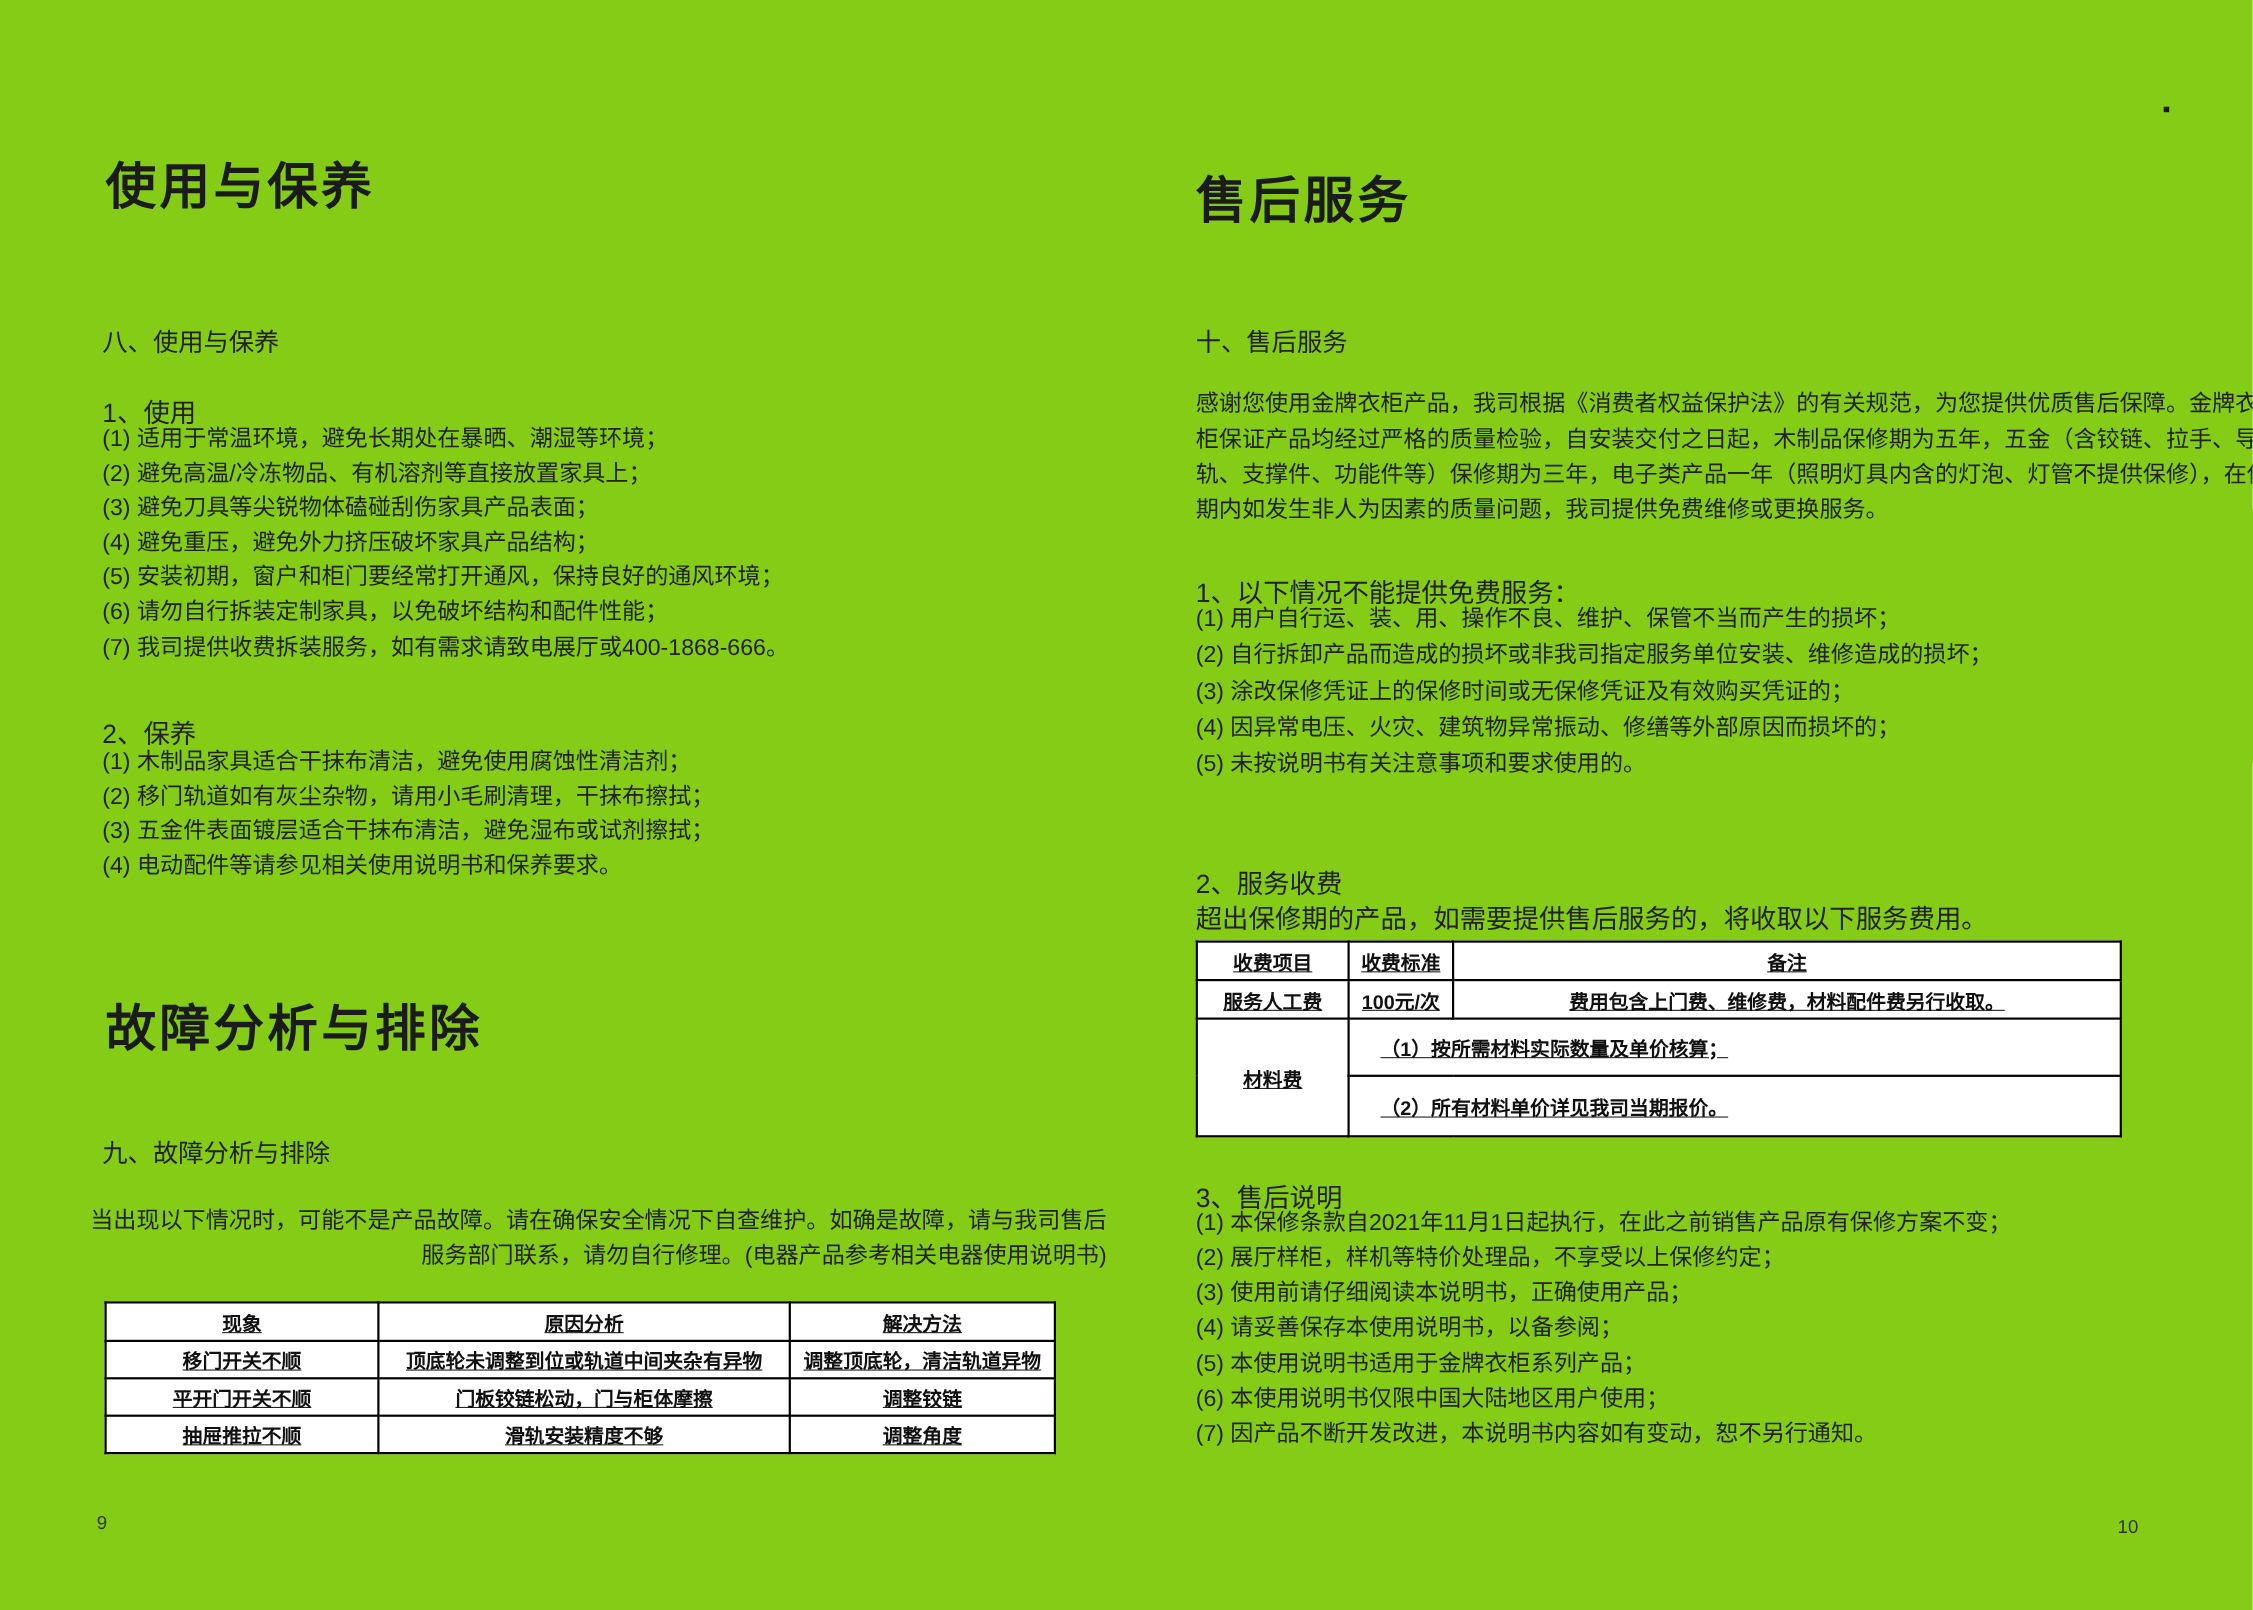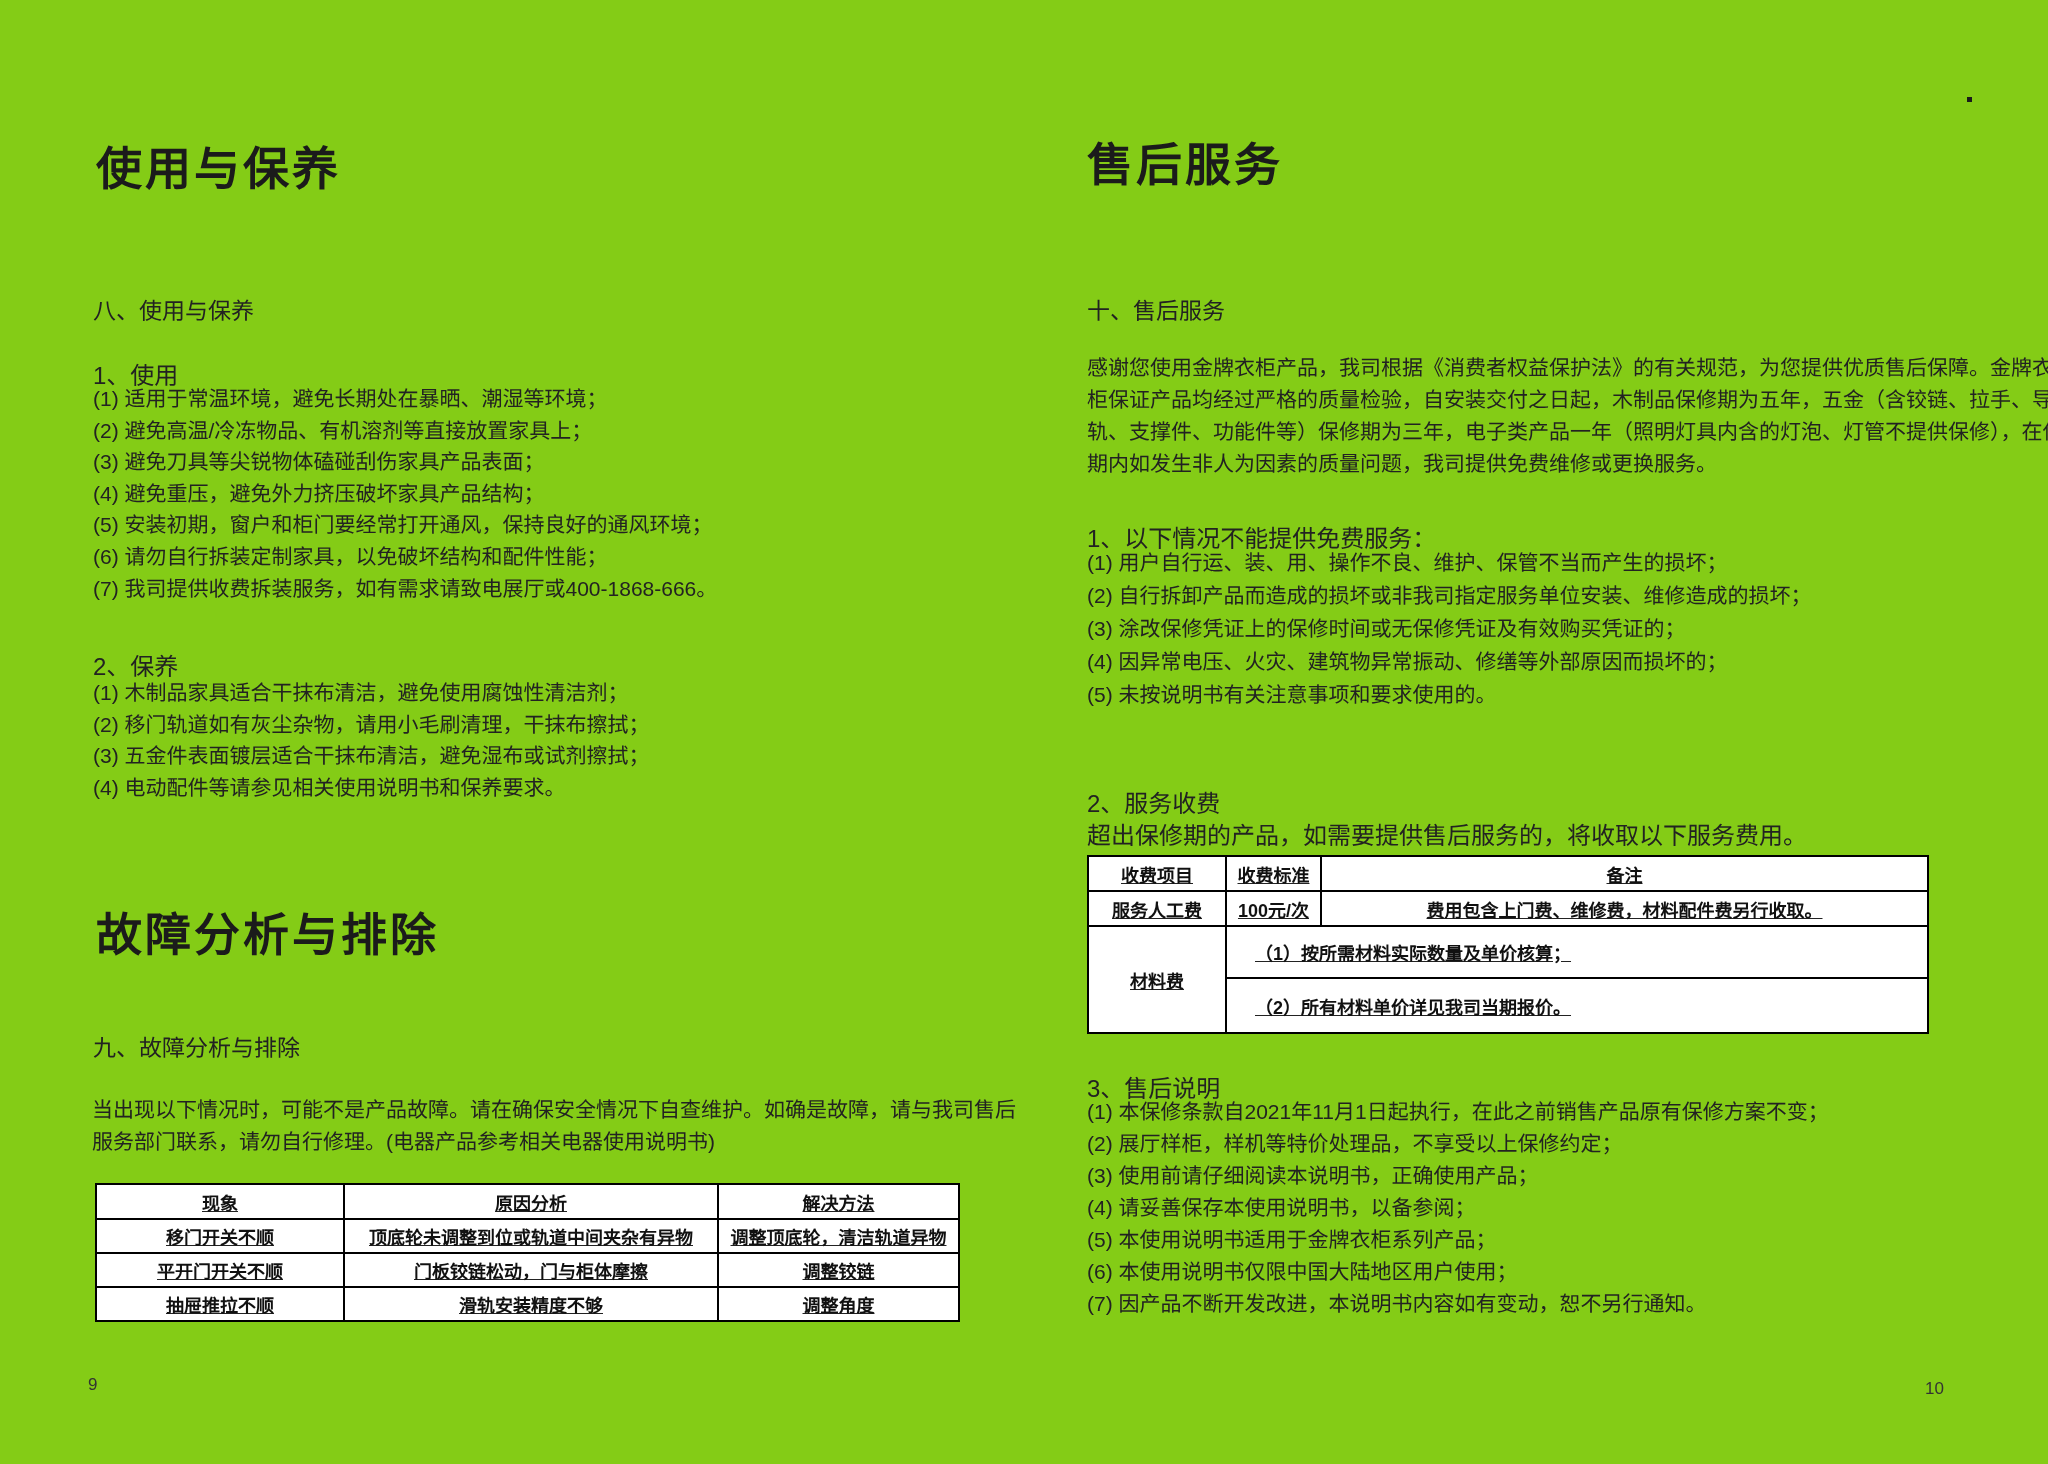--- a/index.html
+++ b/index.html
@@ -53,21 +53,21 @@
       <div>(1) 木制品家具适合干抹布清洁，避免使用腐蚀性清洁剂；</div>
       <div>(2) 移门轨道如有灰尘杂物，请用小毛刷清理，干抹布擦拭；</div>
       <div>(3) 五金件表面镀层适合干抹布清洁，避免湿布或试剂擦拭；</div>
       <div>(4) 电动配件等请参见相关使用说明书和保养要求。</div>
     </div>
 
     <div class="abs h1" style="left:96px; top:898px;">故障分析与排除</div>
 
     <div class="abs h2" style="left:93px; top:1029px;">九、故障分析与排除</div>
 
-    <div class="abs lines lh316" style="left:92px; top:1094px;">
+    <div class="abs lines lh316" style="left:82px; top:1094px;text-align:right;">
       <div>当出现以下情况时，可能不是产品故障。请在确保安全情况下自查维护。如确是故障，请与我司售后</div>
       <div>服务部门联系，请勿自行修理。(电器产品参考相关电器使用说明书)</div>
     </div>
 
     <table class="abs" style="left:95px; top:1183px; width:863px;">
       <colgroup>
           <col style="width:248px">
           <col style="width:374px">
           <col style="width:241px">
         </colgroup>
@@ -93,21 +93,21 @@
         <td>调整角度</td>
       </tr>
     </tbody>
       </table>
 
     <div class="abs pagenum" style="left:88px; top:1375px;">9</div>
   </div>
 
   <div>
 
-    <div class="abs h1" style="left:1087px; top:128px;">售后服务</div>
+    <div class="abs h1" style="left:1087px; top:145px;">售后服务</div>
 
     <div class="abs h2" style="left:1087px; top:292px;">十、售后服务</div>
 
     <div class="abs lines lh32" style="left:1087px; top:352px;">
       <div>感谢您使用金牌衣柜产品，我司根据《消费者权益保护法》的有关规范，为您提供优质售后保障。金牌衣</div>
       <div>柜保证产品均经过严格的质量检验，自安装交付之日起，木制品保修期为五年，五金（含铰链、拉手、导</div>
       <div>轨、支撑件、功能件等）保修期为三年，电子类产品一年（照明灯具内含的灯泡、灯管不提供保修），在保修</div>
       <div>期内如发生非人为因素的质量问题，我司提供免费维修或更换服务。</div>
     </div>
 

